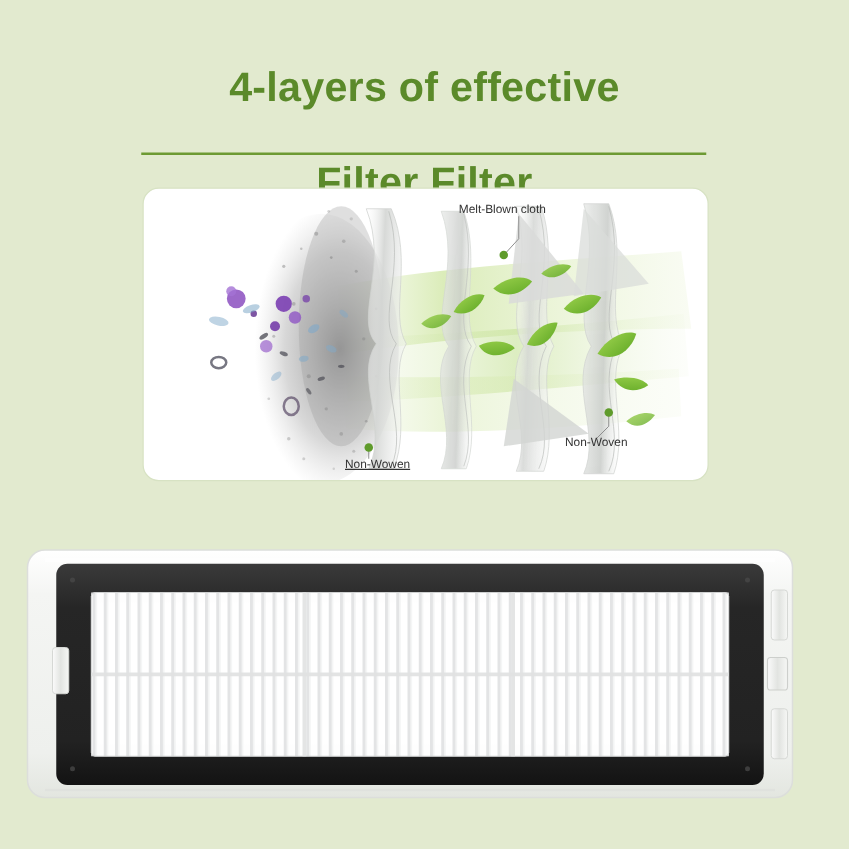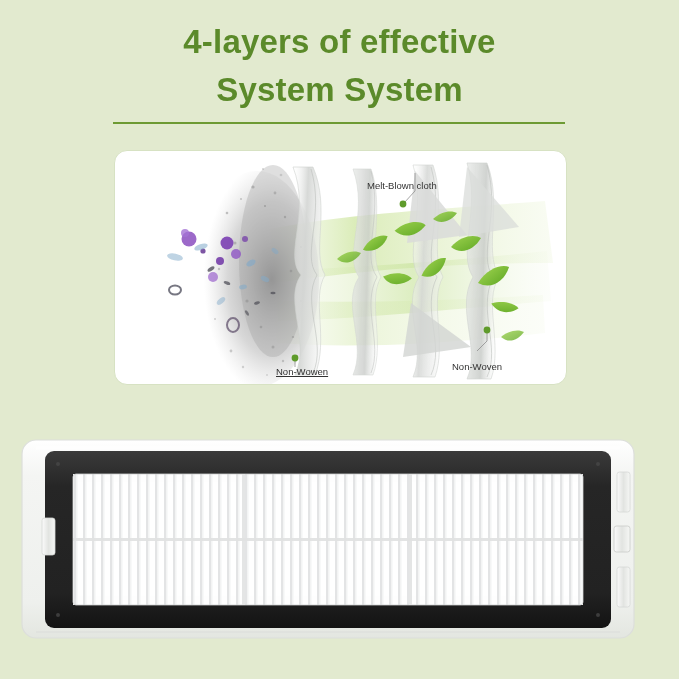--- a/index.html
+++ b/index.html
@@ -23,20 +23,21 @@
     width: 679px;
     text-align: center;
   }
   .head-line {
     display: block;
     color: #5b8a2a;
     font-weight: bold;
     font-size: 33px;
     line-height: 48px;
     letter-spacing: 0.2px;
+    margin-top: 28px;
   }
   #title-rule {
     position: absolute;
     left: 113px;
     top: 122px;
     width: 452px;
     height: 2px;
     background: #6d9a33;
   }
 
@@ -54,40 +55,40 @@
   }
   #diagram-svg { display: block; width: 451px; height: 233px; }
 
   .diag-label {
     position: absolute;
     color: #333333;
     font-size: 9.5px;
     font-family: "Liberation Sans", sans-serif;
     white-space: nowrap;
   }
-  #label-melt-blown { left: 252px; top: 29px; }
+  #label-melt-blown { left: 252px; top: 11px; }
   #label-nonwowen   { left: 161px; top: 215px; text-decoration: underline; }
-  #label-nonwoven   { left: 337px; top: 210px; }
+  #label-nonwoven   { left: 337px; top: 198px; }
 
   
   #filter-photo {
     position: absolute;
     left: 20px;
     top: 434px;
     width: 640px;
     height: 216px;
   }
   #filter-svg { display: block; width: 640px; height: 216px; }
 </style>
 </head>
 <body>
 
 <div id="headline">
   <span class="head-line">4-layers of effective</span>
-  <span class="head-line">System System</span>
+  <span class="head-line">Filter Filter</span>
 </div>
 <div id="title-rule"></div>
 
 <div id="diagram-card">
 
   <svg id="diagram-svg" viewBox="0 0 451 233">
     <defs>
 
       <linearGradient id="gLayer" x1="0" y1="0" x2="1" y2="0.3">
         <stop offset="0%" stop-color="#ffffff" stop-opacity="0.2"></stop>

